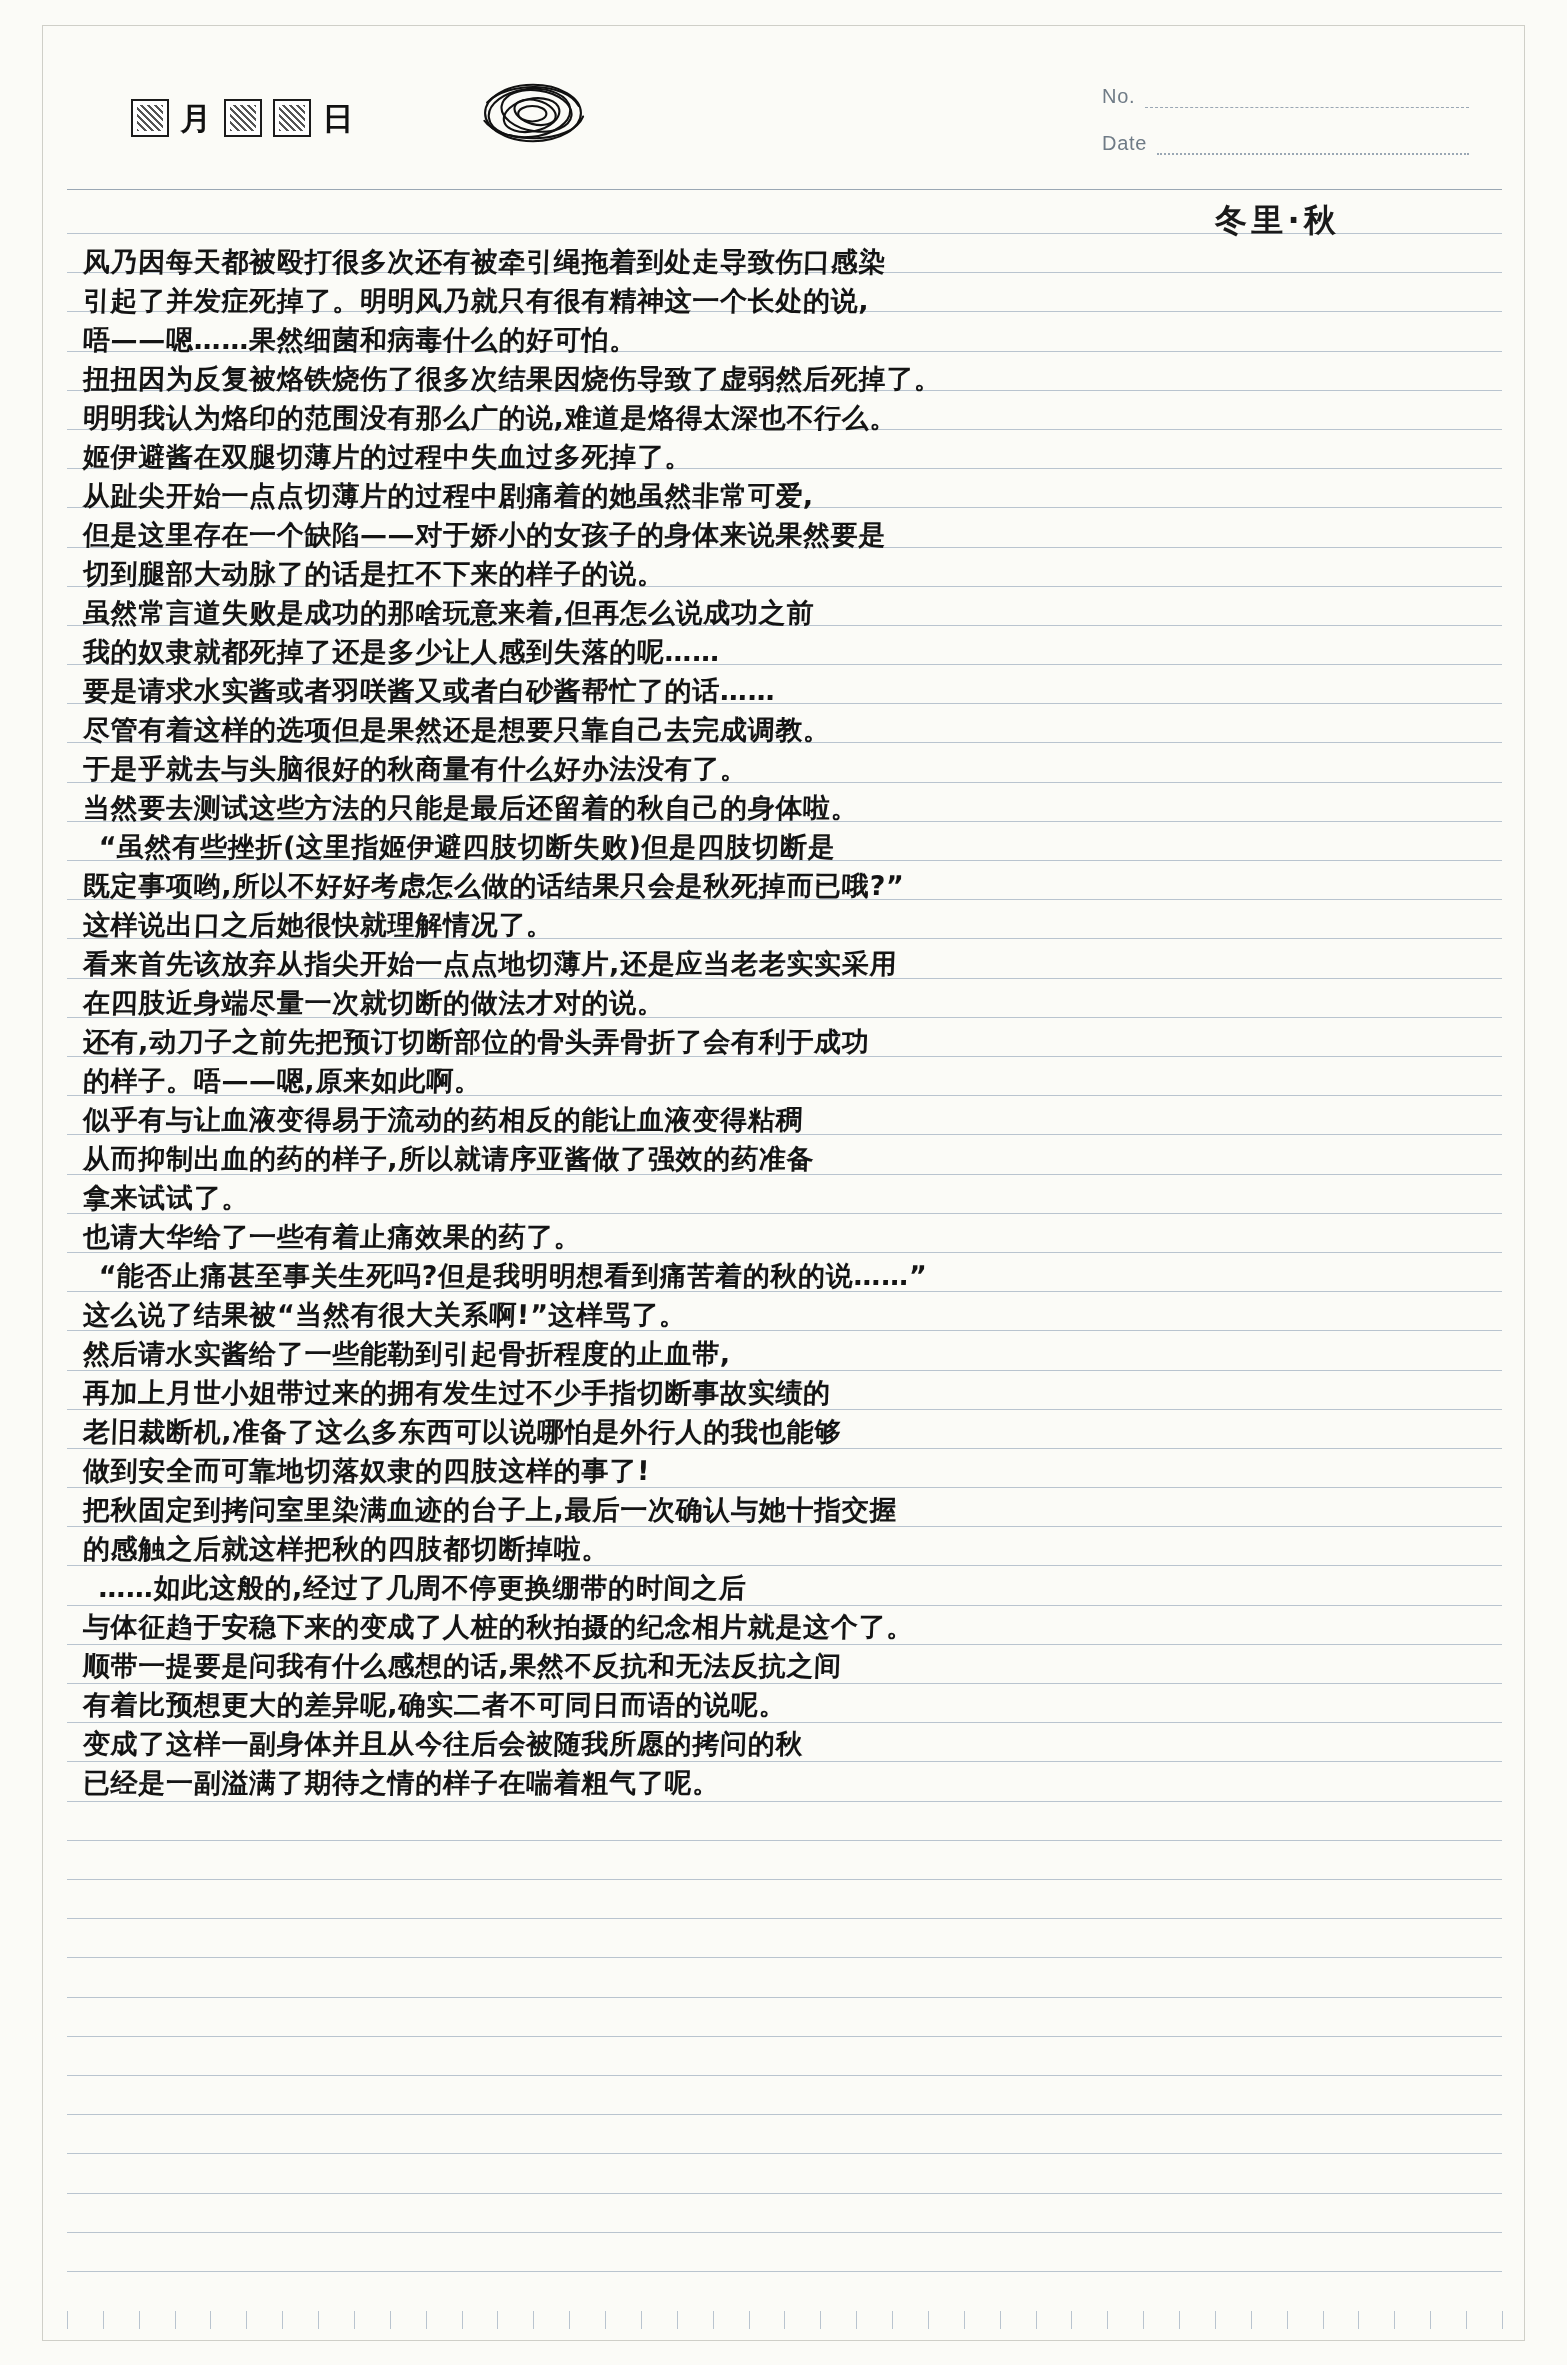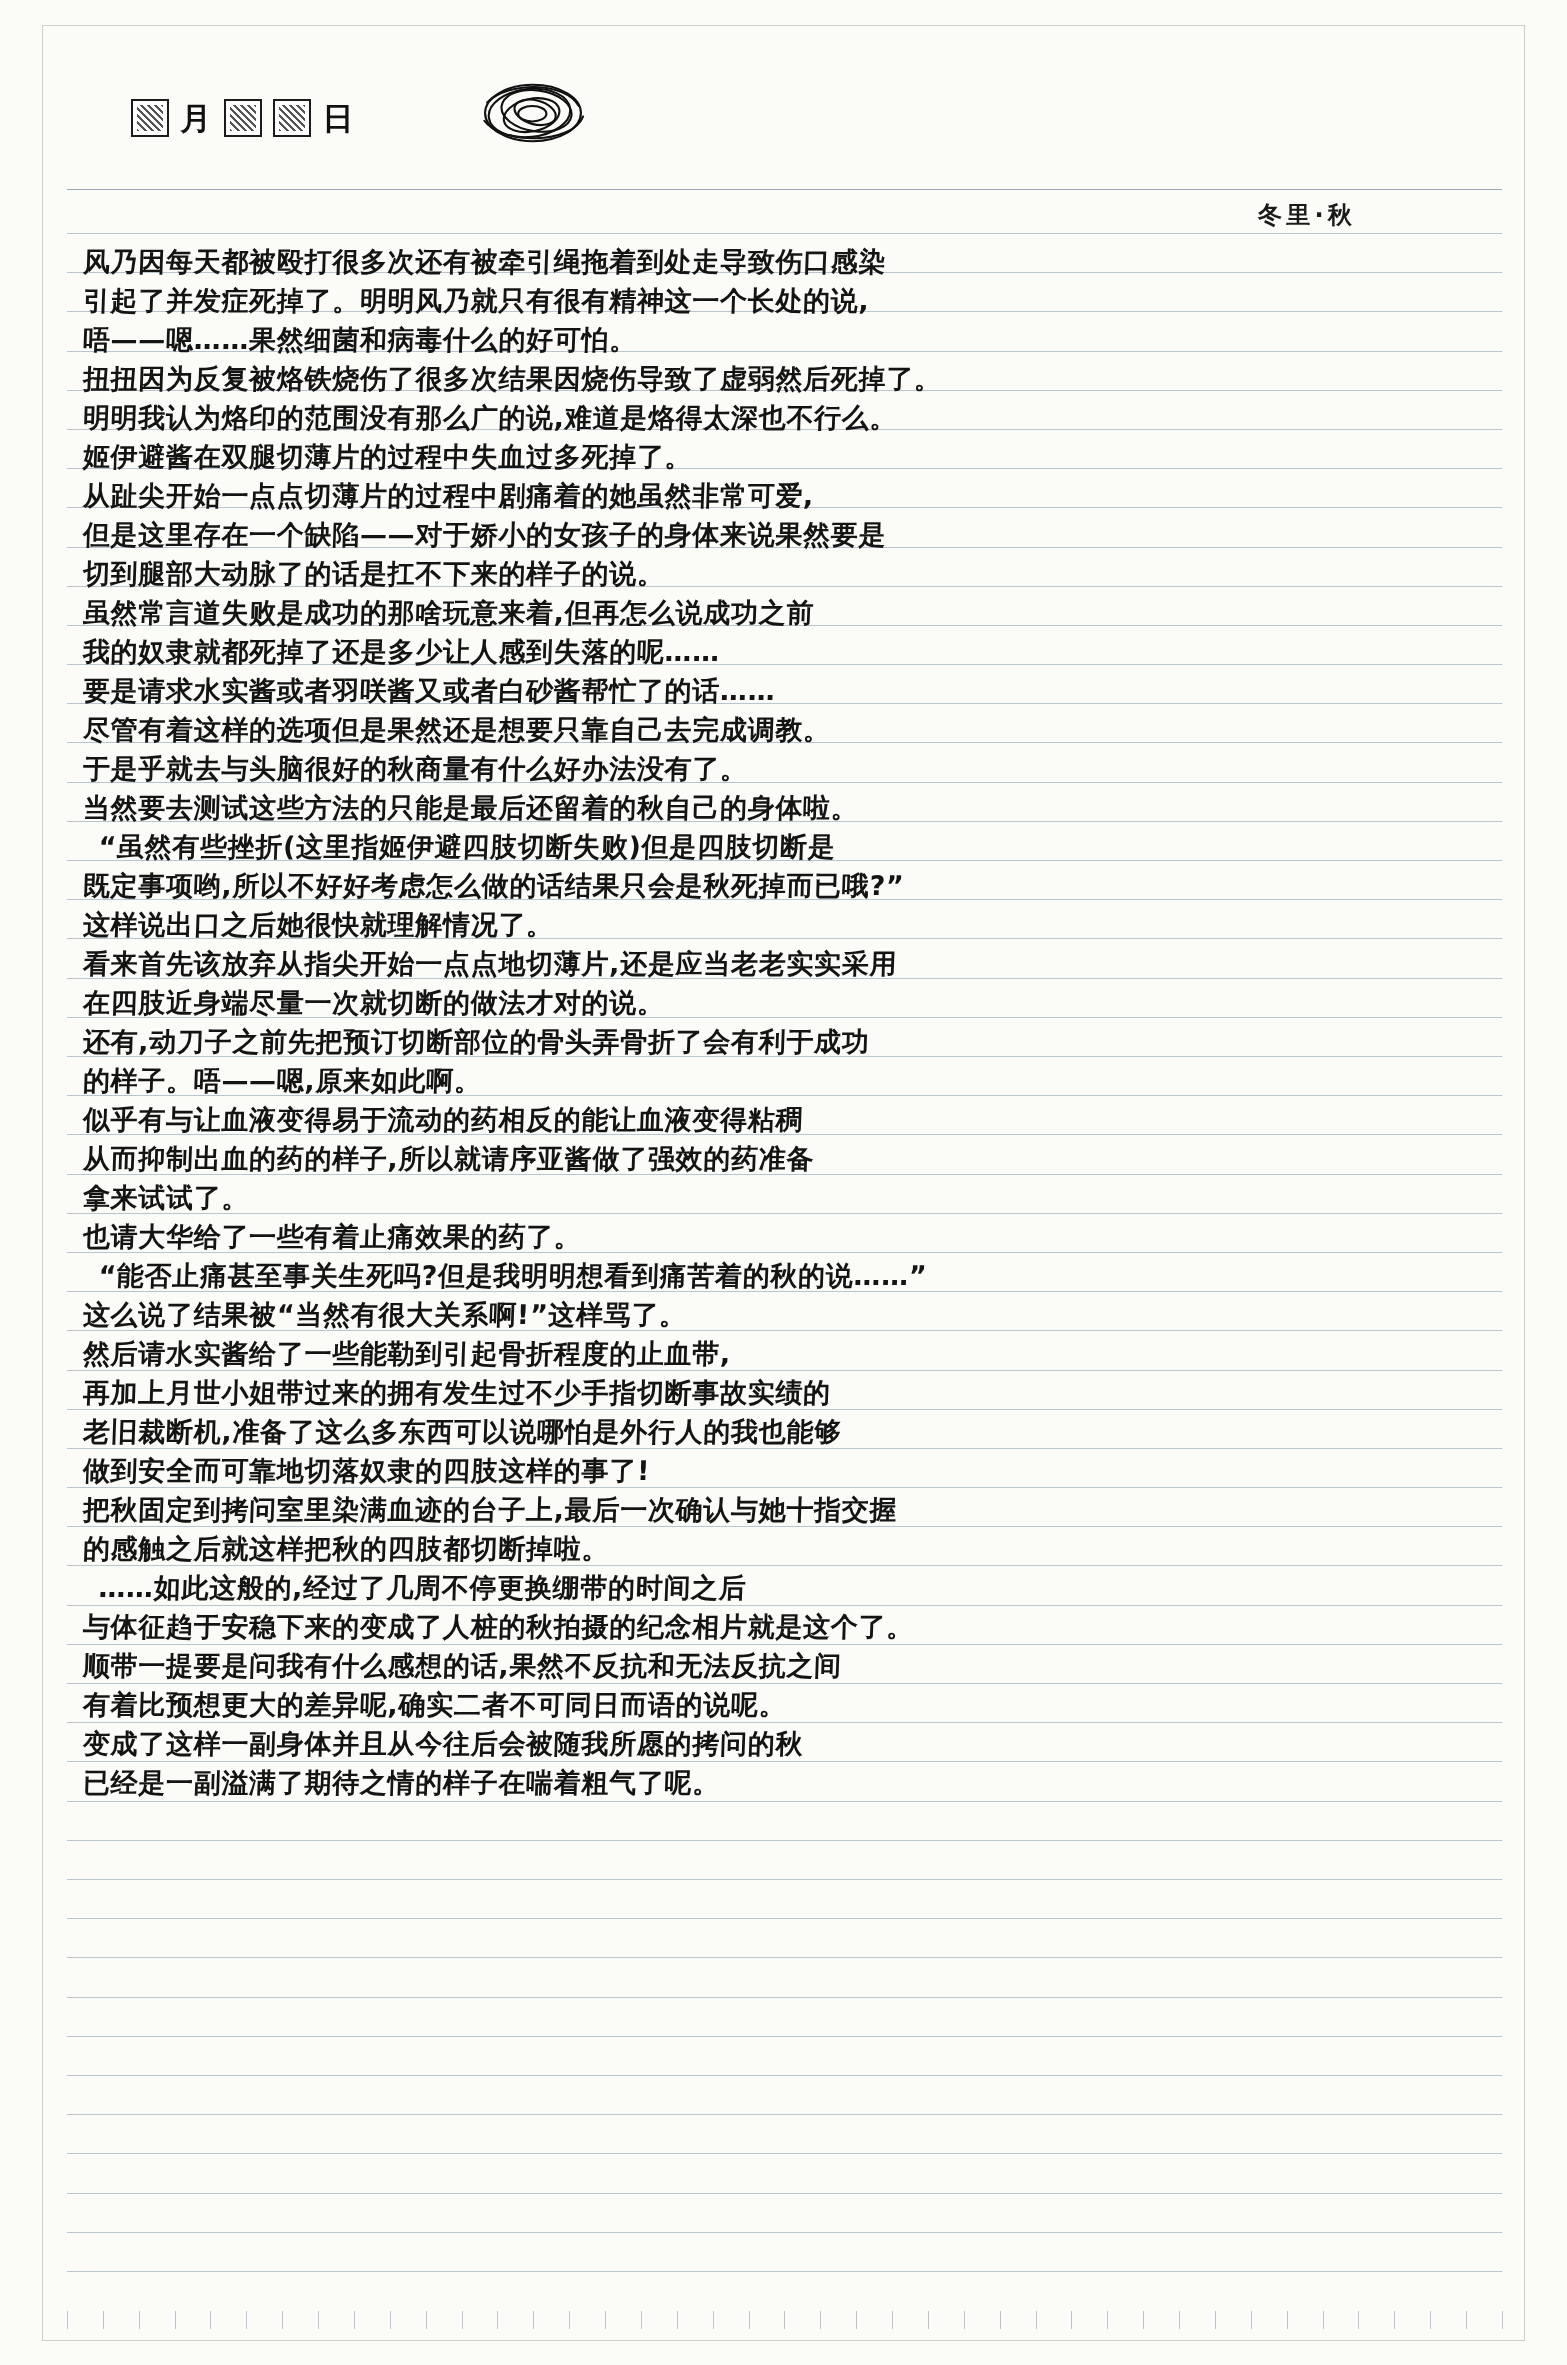--- a/index.html
+++ b/index.html
@@ -143,24 +143,24 @@
   }
   .nd-dots {
     flex: 1 1 auto;
     height: 14px;
     border-bottom: 2.1px dotted #9aa7b4;
   }
 
   
   #entry-title {
     position: absolute;
-    right: 212px;
+    right: 228px;
     top: 199px;
     font-family: "DejaVu Sans", sans-serif;
-    font-size: 24px;
+    font-size: 32px;
     font-weight: 700;
     color: #1a1a1a;
     letter-spacing: 4.2px;
   }
 
   
   #body-text {
     position: absolute;
     left: 83px;
     top: 242px;
@@ -305,20 +305,30 @@
         <ellipse cx="110" cy="52" rx="50" ry="29" transform="rotate(8 110 52)"></ellipse>
         <ellipse cx="103" cy="58" rx="40" ry="23" transform="rotate(-12 103 58)"></ellipse>
         <ellipse cx="108" cy="54" rx="30" ry="17" transform="rotate(15 108 54)"></ellipse>
         <ellipse cx="104" cy="56" rx="20" ry="11"></ellipse>
         <path d="M40 40 C70 10 150 10 170 45"></path>
         <path d="M36 66 C60 100 160 100 176 60"></path>
       </g>
     </svg>
   </div>
 
+  <div id="no-date">
+    <div class="nd-row">
+      <span class="nd-label">No.</span>
+      <span class="nd-dash"></span>
+    </div>
+    <div class="nd-row">
+      <span class="nd-label">Date</span>
+      <span class="nd-dots"></span>
+    </div>
+  </div>
 
   <div id="entry-title">冬里·秋</div>
 
   <div id="body-text">
       <div class="line">风乃因每天都被殴打很多次还有被牵引绳拖着到处走导致伤口感染</div>
       <div class="line">引起了并发症死掉了。明明风乃就只有很有精神这一个长处的说,</div>
       <div class="line">唔——嗯……果然细菌和病毒什么的好可怕。</div>
       <div class="line">扭扭因为反复被烙铁烧伤了很多次结果因烧伤导致了虚弱然后死掉了。</div>
       <div class="line">明明我认为烙印的范围没有那么广的说,难道是烙得太深也不行么。</div>
       <div class="line">姬伊避酱在双腿切薄片的过程中失血过多死掉了。</div>

